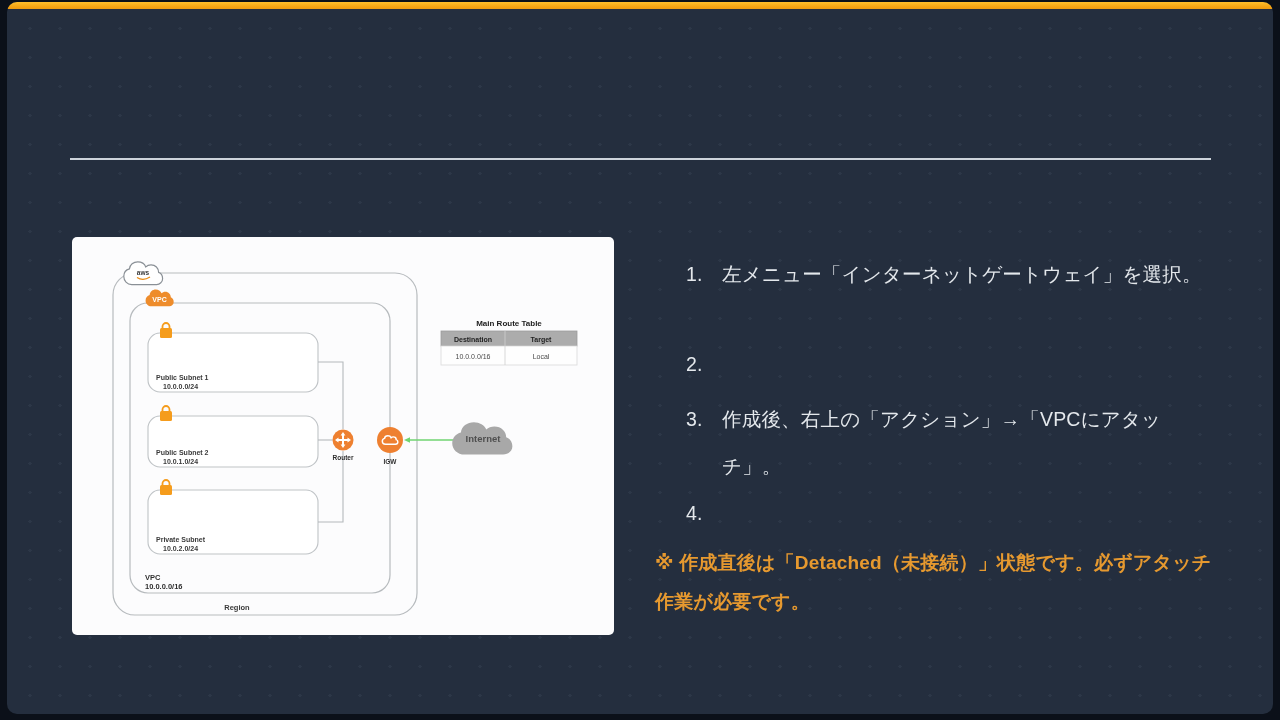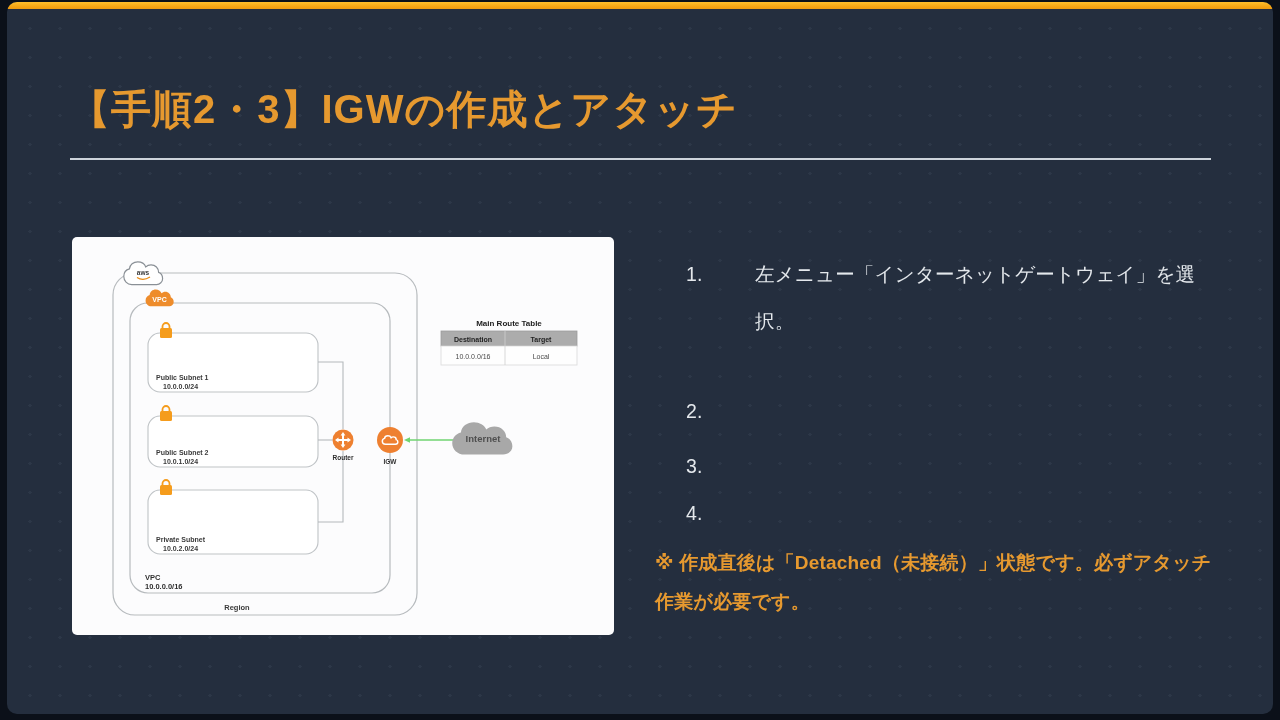--- a/index.html
+++ b/index.html
@@ -35,36 +35,35 @@
     font-family:"Liberation Sans","DejaVu Sans",sans-serif; }
   .right-col {
     position:absolute; left:648px; top:249px; width:566px;
     color:#e4e8ec;
   }
   ol.steps { list-style:none; }
   ol.steps li {
     display:flex; font-size:19.5px; line-height:47px; letter-spacing:0.2px;
   }
   ol.steps li .num { flex:0 0 67px; padding-left:31px; }
-  ol.steps li .txt { flex:1; max-width:495px;margin-left:33px; }
+  ol.steps li .txt { flex:1; max-width:495px; }
   ol.steps li.gap-after { margin-bottom:43px; }
   ol.steps li.gap-before { margin-top:8px; }
   .note {
     margin-top:6px; width:563px;
     font-size:19px; font-weight:bold; line-height:39px;
     color:#e6992f; letter-spacing:0.2px;
   }
 </style>
 </head>
 <body>
 
 <div class="slide">
   <div class="top-bar"></div>
 
-  <h1 class="title">【手順2・3】IGWの作成とアタッチ</h1>
   <div class="divider"></div>
 
   <div class="diagram-panel">
     <svg viewBox="0 0 542 398">
       <defs>
         <path id="cloudShape" d="M22,56 C10,56 2,47 2,37 C2,28 8,21 16,19 C17,9 26,2 37,2 C46,2 54,7 57,14 C60,11 65,9 70,9 C81,9 89,17 89,27 C95,29 99,35 99,42 C99,50 92,56 84,56 Z"></path>
       </defs>
 
       <rect x="41" y="36" width="304" height="342" rx="22" fill="none" stroke="#b7bbbe" stroke-width="1.2"></rect>
       <text x="165" y="373" font-size="7.5" font-weight="bold" fill="#3a3a3a" text-anchor="middle">Region</text>
@@ -157,20 +156,21 @@
     <ol class="steps">
       <li class="gap-after">
         <span class="num">1.</span>
         <span class="txt">左メニュー「インターネットゲートウェイ」を選択。</span>
       </li>
       <li>
         <span class="num">2.</span>
       </li>
       <li class="gap-before">
         <span class="num">3.</span>
+        <span class="txt">作成後、右上の「アクション」→「VPCにアタッチ」。</span>
       </li>
       <li>
         <span class="num">4.</span>
       </li>
     </ol>
     <p class="note">※ 作成直後は「Detached（未接続）」状態です。必ずアタッチ作業が必要です。</p>
   </div>
 </div>
 
 </body></html>

